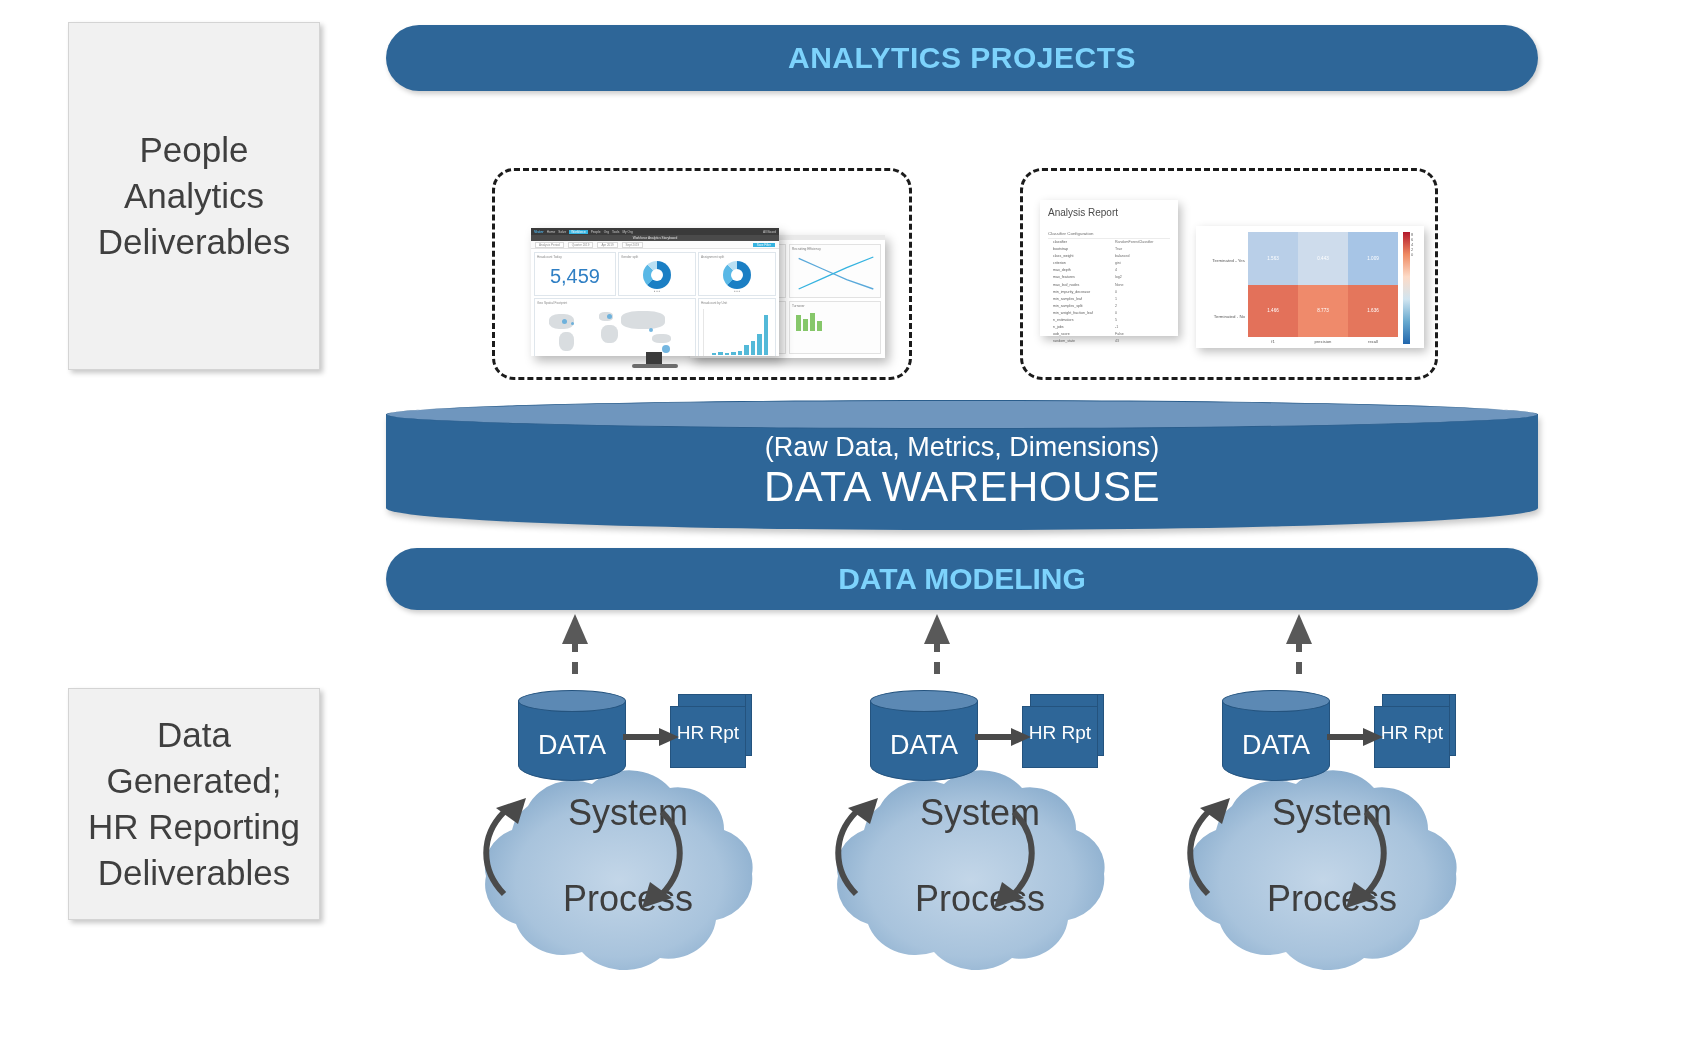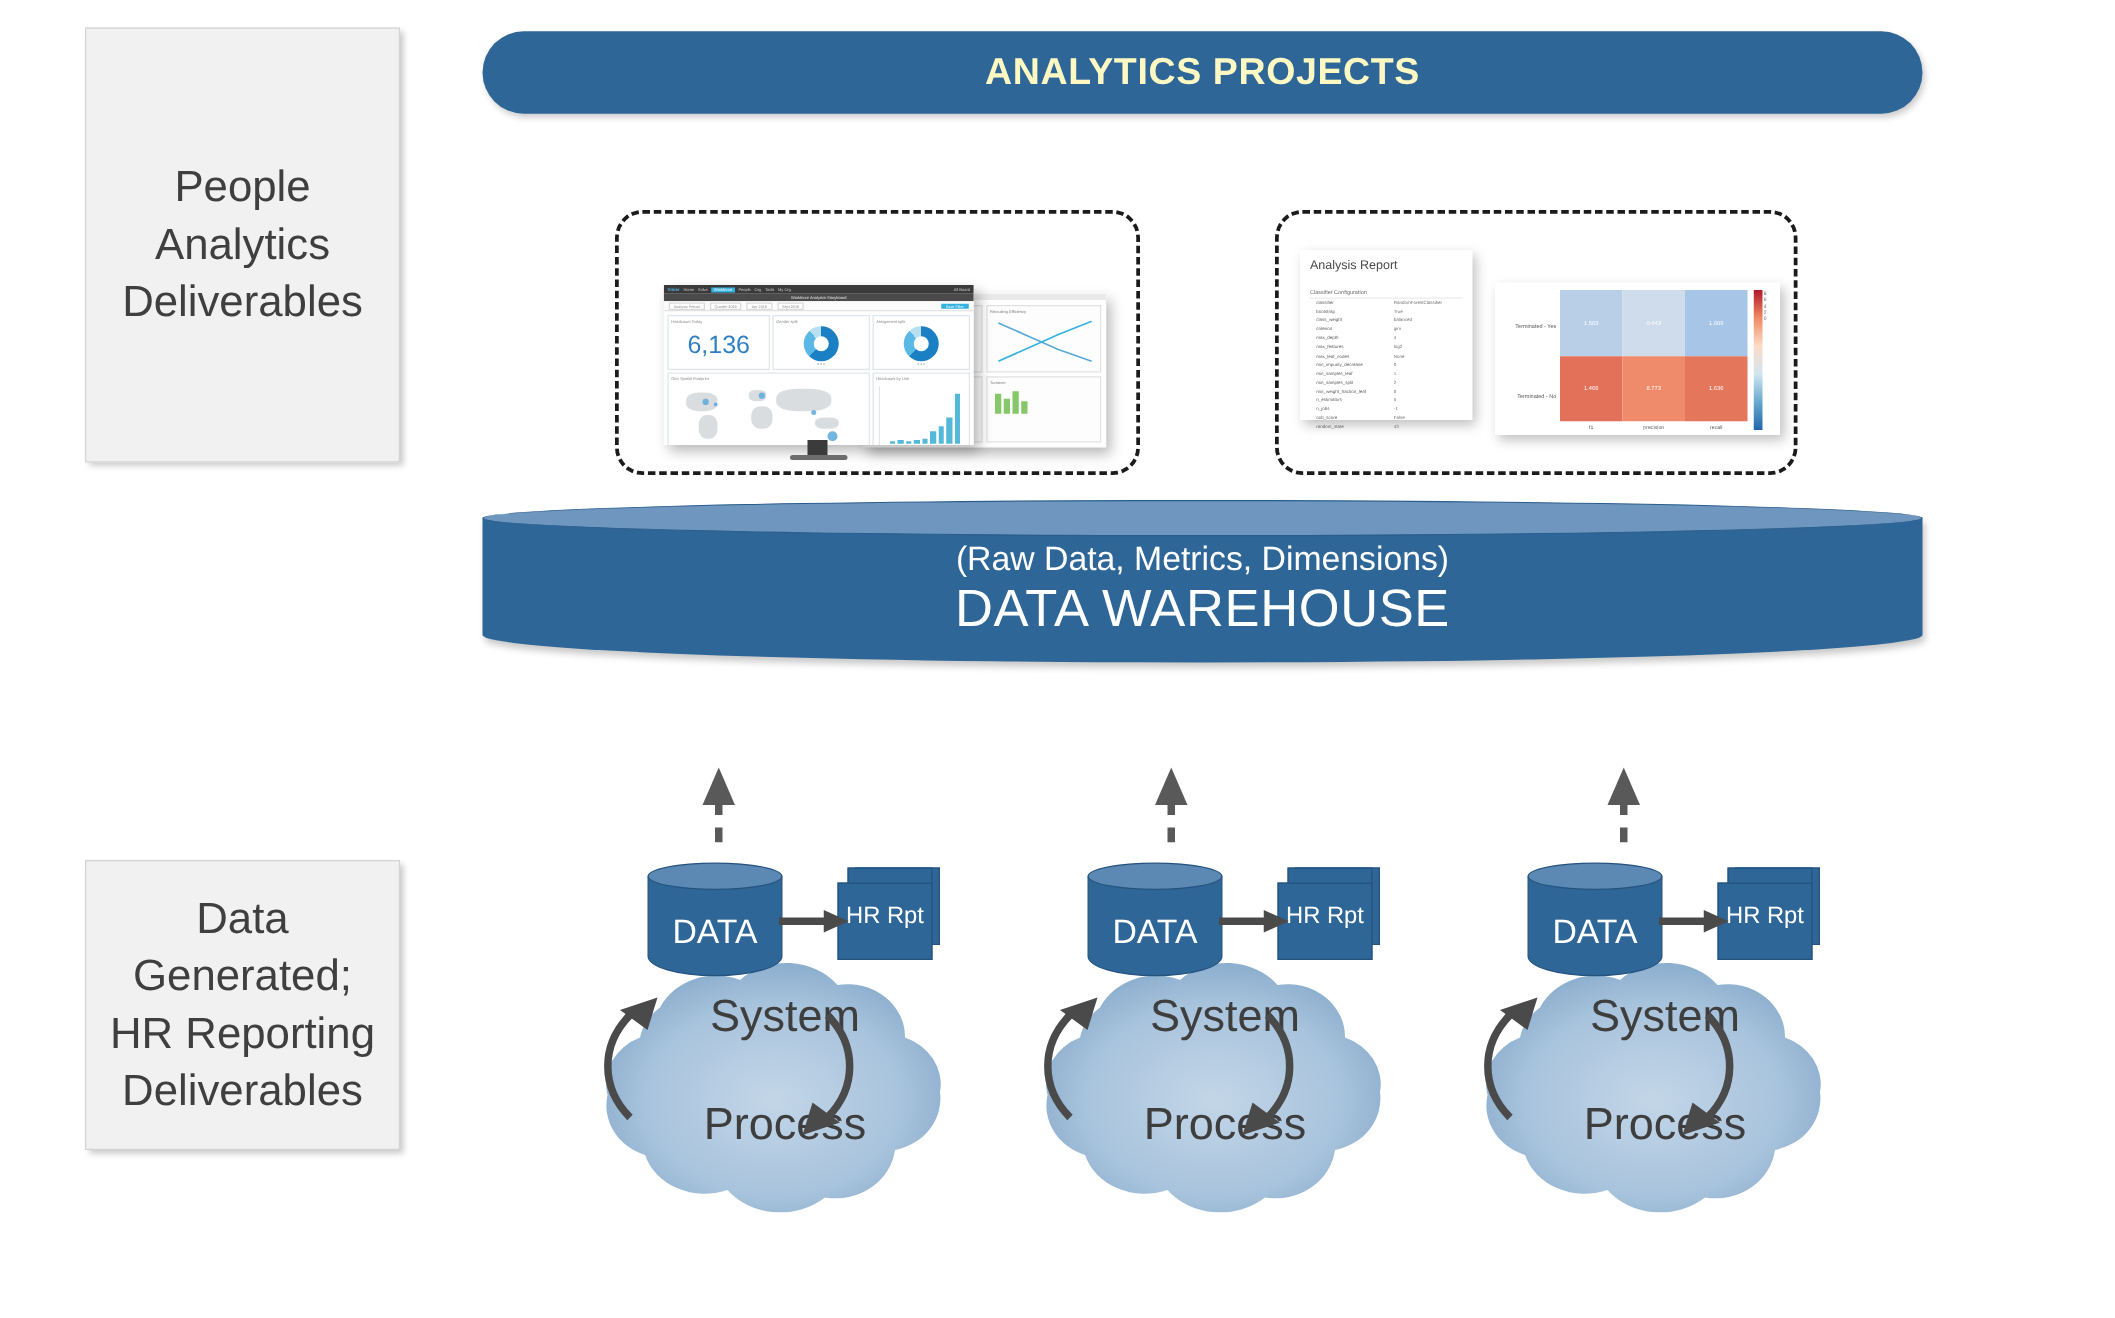--- a/index.html
+++ b/index.html
@@ -28,21 +28,21 @@
   }
   #side-1 { left: 68px;  top: 22px;  width: 252px; height: 348px; }
   #side-2 { left: 68px;  top: 402px; width: 252px; height: 222px; }
   #side-3 { left: 68px;  top: 688px; width: 252px; height: 232px; }
 
   
   .pill {
     position: absolute;
     background: #2E6698;
     border-radius: 52px;
-    color: #fef9c3;
+    color: #7dd3fc;
     display: flex; align-items: center; justify-content: center;
     text-align: center;
     font-weight: bold;
     box-shadow: 2px 3px 5px rgba(0,0,0,0.20);
   }
   #banner-analytics {
     left: 386px; top: 25px; width: 1152px; height: 66px;
     font-size: 30px; letter-spacing: .5px;
   }
   #pill-storyboards {
@@ -314,21 +314,21 @@
     <div class="db-filters">
       <span class="chip">Analysis Period</span>
       <span class="chip">Quarter 2019</span>
       <span class="chip">Apr 2019</span>
       <span class="chip">Sept 2019</span>
       <span class="btn">Save Filter</span>
     </div>
     <div class="db-body">
       <div class="panel">
         <div class="ph">Headcount Today</div>
-        <div class="bignum">6,136</div>
+        <div class="bignum">5,459</div>
       </div>
       <div class="panel">
         <div class="ph">Gender split</div>
         <div class="donut"></div>
         <div class="legend-dots">● ● ●</div>
       </div>
       <div class="panel">
         <div class="ph">Assignment split</div>
         <div class="donut"></div>
         <div class="legend-dots">● ● ●</div>
@@ -472,20 +472,21 @@
 
   <div id="warehouse">
     <div id="wh-body"></div>
     <div id="wh-top"></div>
     <div id="wh-text">
       <div id="wh-sub">(Raw Data, Metrics, Dimensions)</div>
       <div id="wh-title">DATA WAREHOUSE</div>
     </div>
   </div>
 
+  <div class="pill" id="bar-datamodeling">DATA MODELING</div>
 
   <svg class="feed-arrow" style="left:548px;top:612px;width:54px;height:62px">
     <line x1="27" y1="62" x2="27" y2="30" stroke="#595959" stroke-width="6" stroke-dasharray="12,10"></line>
     <polygon points="27,2 40,32 14,32" fill="#595959"></polygon>
   </svg>
   <svg class="feed-arrow" style="left:910px;top:612px;width:54px;height:62px">
     <line x1="27" y1="62" x2="27" y2="30" stroke="#595959" stroke-width="6" stroke-dasharray="12,10"></line>
     <polygon points="27,2 40,32 14,32" fill="#595959"></polygon>
   </svg>
   <svg class="feed-arrow" style="left:1272px;top:612px;width:54px;height:62px">

